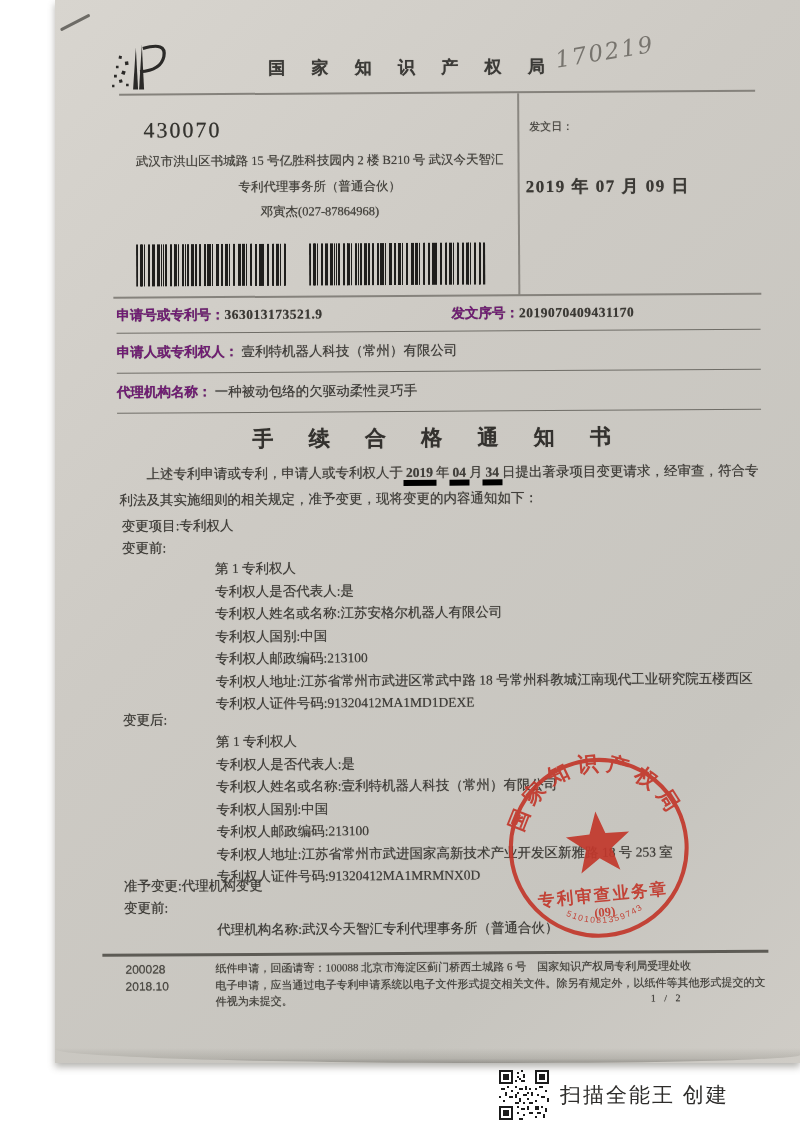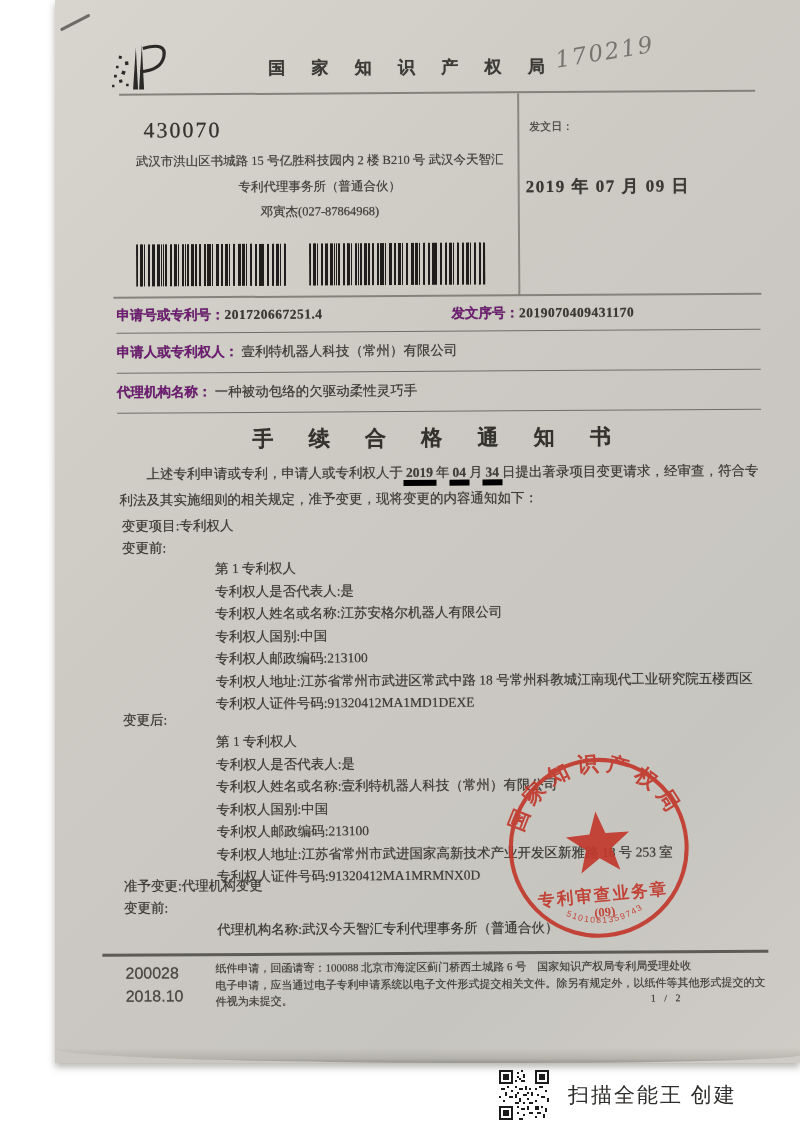--- a/index.html
+++ b/index.html
@@ -38,28 +38,28 @@
   .field-row .val{font-weight:bold;color:#3a3834;letter-spacing:.5px;}
   .notice-title{left:120px;top:424px;width:640px;text-align:center;font-size:21px;
     font-weight:bold;letter-spacing:15px;color:#33312e;}
   .para{left:120px;top:460px;width:648px;font-size:13.5px;line-height:1.95;
     text-indent:2em;color:#413f3b;}
   .u{border-bottom:6px solid #000000;padding:0 3px;font-weight:bold;}
   .sec{font-size:13.5px;color:#3e3c38;}
   .block{left:215px;width:560px;font-size:13.5px;line-height:1.0;color:#403e3a;}
   .block div{margin-bottom:9px;}
   .footer-rule{left:100px;top:952px;width:666px;height:2.5px;background:#5d5b55;}
-  .foot-col{left:123px;top:960px;font-size:16px;line-height:1.45;color:#4c4a45;
+  .foot-col{left:123px;top:960px;font-size:12px;line-height:1.45;color:#4c4a45;
     font-family:"Liberation Sans","DejaVu Sans",sans-serif;}
   .foot-text{left:213px;top:959px;width:552px;font-size:11px;line-height:1.5;color:#46443f;}
   .page-num{left:648px;top:994px;font-size:10px;letter-spacing:3px;color:#3d3b37;}
   .stamp{left:501px;top:753px;width:192px;height:192px;opacity:.92;transform:rotate(-5deg);}
   .qr{left:499px;top:1070px;width:50px;height:50px;}
   .scanner-label{left:560px;top:1081px;font-size:21px;color:#2e2d2b;letter-spacing:2px;
-    font-family:"Liberation Sans","DejaVu Sans",sans-serif;margin-left:8px;}
+    font-family:"Liberation Sans","DejaVu Sans",sans-serif;}
   .logo{left:110px;top:40px;width:62px;height:52px;}
 </style>
 </head>
 <body>
 
 <div class="abs" id="paper"></div>
 <div class="abs" id="paper-edge"></div>
 
 <div class="abs" id="content">
 
@@ -94,21 +94,21 @@
     <div>邓寅杰(027-87864968)</div>
   </div>
 
   <div class="abs barcode" style="left:138px;width:150px;"></div>
   <div class="abs barcode" style="left:311px;width:176px;"></div>
 
   <div class="abs dispatch-label scantext">发文日：</div>
   <div class="abs dispatch-date scantext">2019 年 07 月 09 日</div>
 
   <div class="abs field-row scantext" style="top:297px;height:34px;line-height:34px;">
-    <span class="lbl">申请号或专利号：</span><span class="val">201720667251.4</span>
+    <span class="lbl">申请号或专利号：</span><span class="val">363013173521.9</span>
     <span style="position:absolute;left:335px;">
       <span class="lbl">发文序号：</span><span class="val">2019070409431170</span>
     </span>
   </div>
   <div class="abs field-row scantext" style="top:331px;height:40px;line-height:40px;">
     <span class="lbl">申请人或专利权人：</span>
     <span>壹利特机器人科技（常州）有限公司</span>
   </div>
   <div class="abs field-row scantext" style="top:371px;height:40px;line-height:40px;">
     <span class="lbl">代理机构名称：</span>

